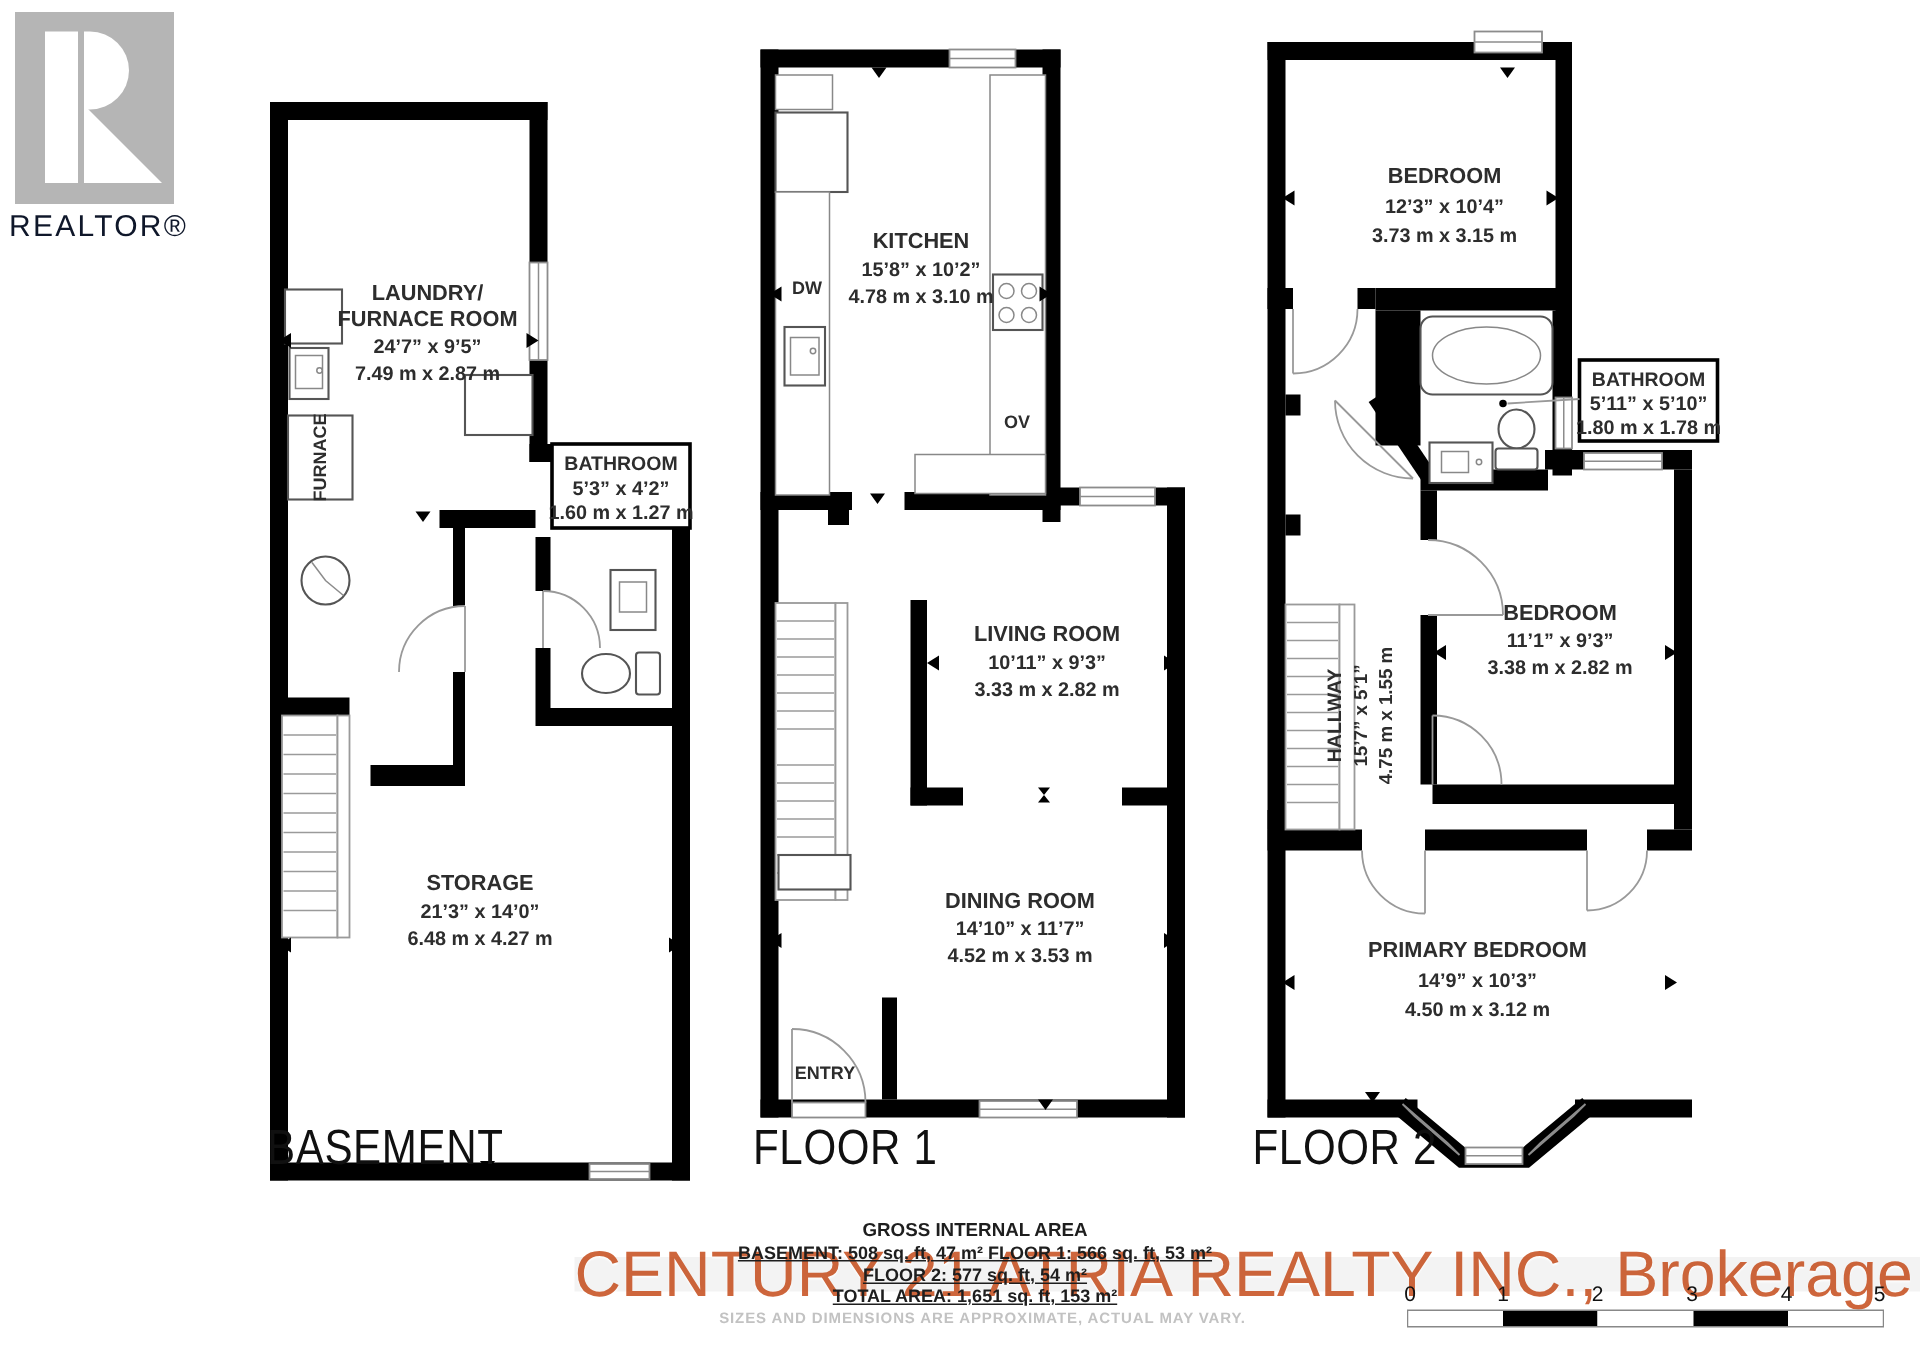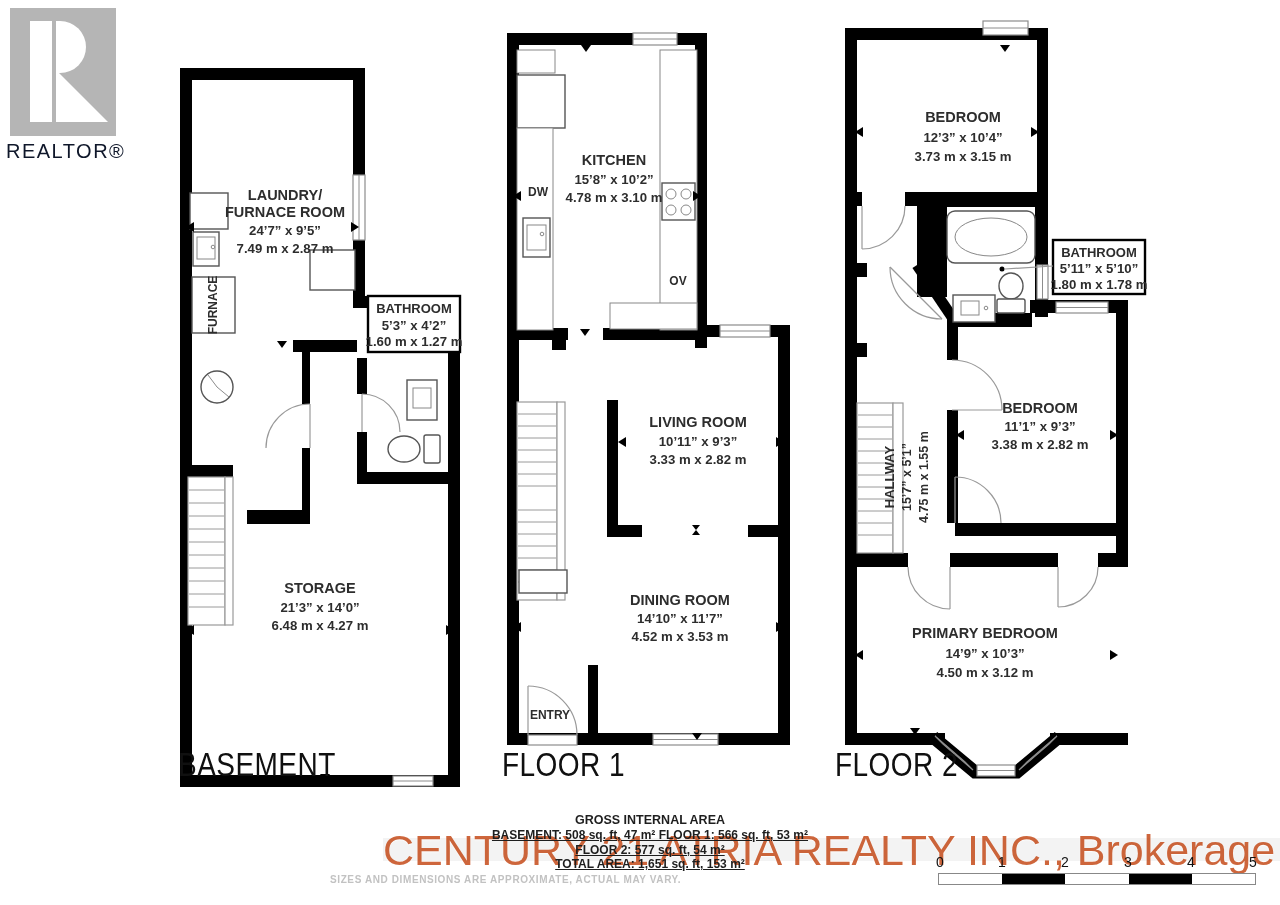--- a/index.html
+++ b/index.html
@@ -24,21 +24,21 @@
   .title{position:absolute;font-size:33px;font-weight:400;color:#101010;
          transform:scaleX(.85);transform-origin:left center;letter-spacing:.5px;white-space:nowrap;}
   .logo-text{position:absolute;left:6px;top:140px;width:150px;font-size:20px;
              letter-spacing:1.5px;color:#0f172a;font-weight:400;}
   .wm-band{position:absolute;left:383px;top:838px;width:897px;height:23px;background:#e8e8e8;opacity:.5;}
   .watermark{position:absolute;left:383px;top:826px;font-size:43px;color:#c2410c;
              white-space:nowrap;opacity:.8;text-shadow:0 1px 1px #fff;letter-spacing:0;}
   .summary{position:absolute;left:325px;top:813px;width:650px;text-align:center;color:#1e1e1e;}
   .summary .t{font-size:12.5px;font-weight:700;line-height:15px;}
   .summary .l{font-size:12px;font-weight:700;line-height:14.5px;text-decoration:underline;}
-  .disclaimer{position:absolute;left:330px;top:874px;width:650px;text-align:left;
+  .disclaimer{position:absolute;left:330px;top:874px;width:650px;text-align:center;
               font-size:10px;font-weight:700;color:#c2c2c2;letter-spacing:.6px;}
   .scalebar{position:absolute;left:938px;top:854px;width:318px;height:36px;}
   .scalebar .tick{position:absolute;top:0;font-size:14px;color:#111;transform:translateX(-50%);}
   .scalebar .bar{position:absolute;left:0;top:19px;width:316px;height:10px;
                  border:1px solid #888;display:flex;}
   .scalebar .seg{flex:1;}
 </style>
 </head>
 <body>
 

